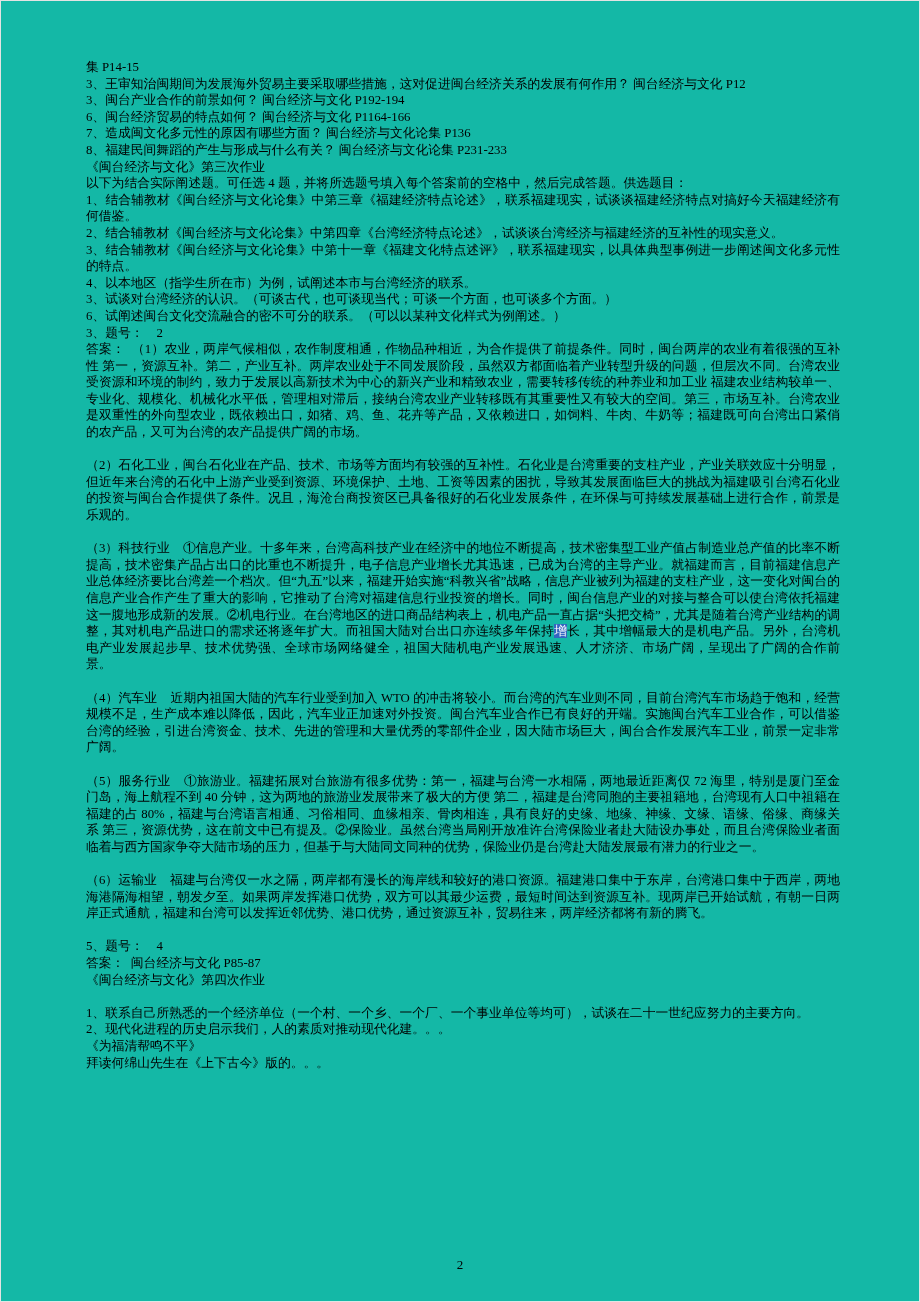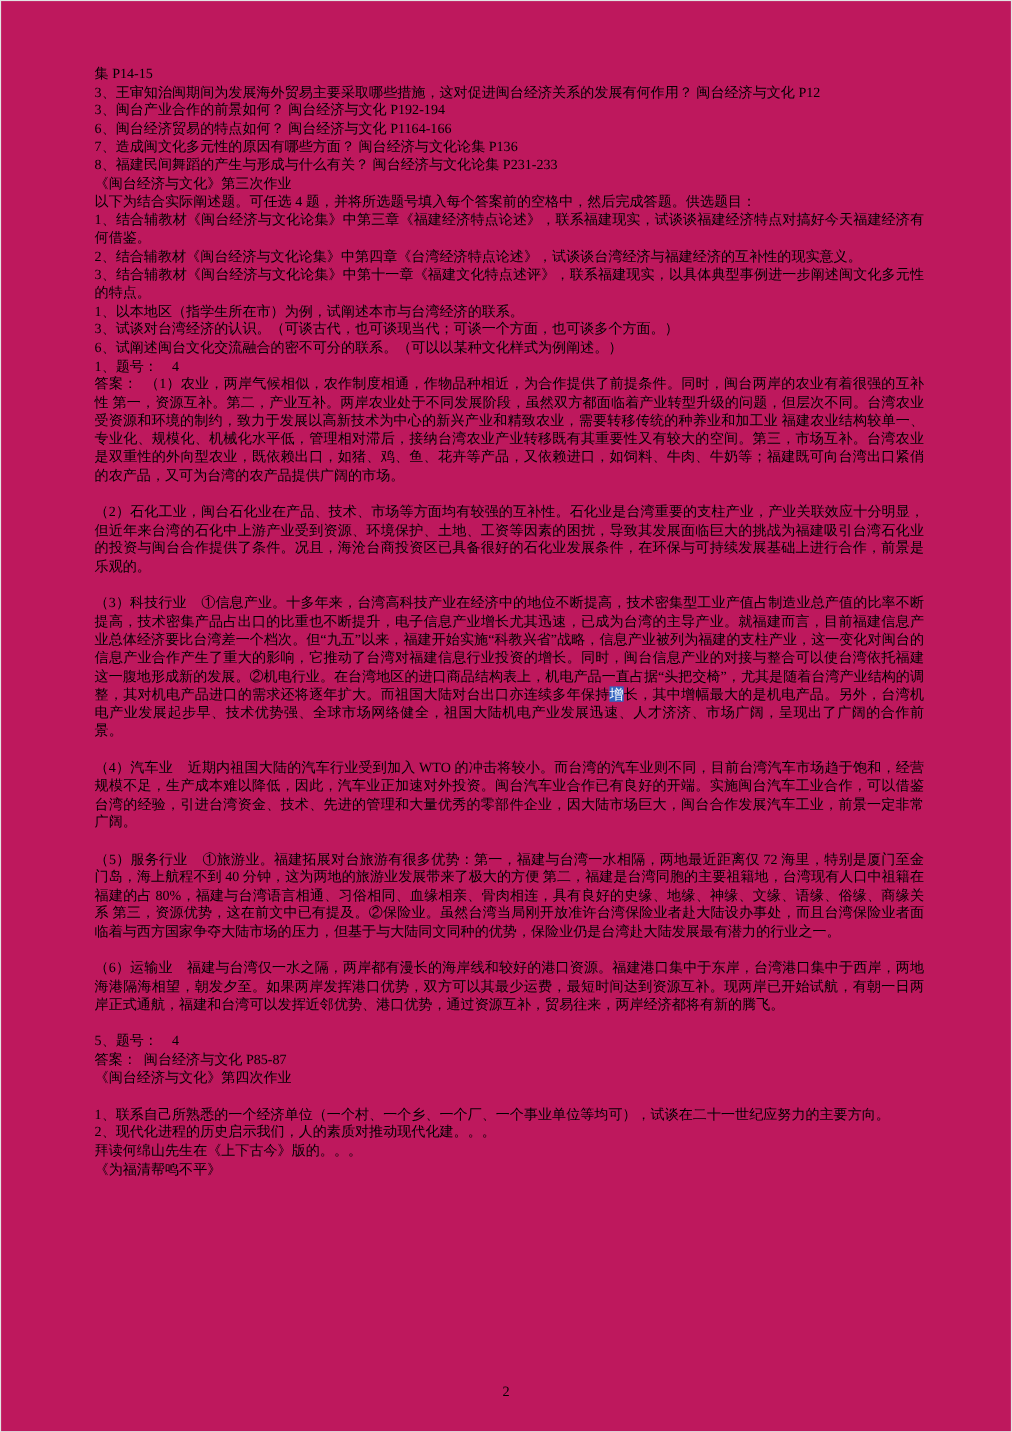--- a/index.html
+++ b/index.html
@@ -35,52 +35,52 @@
   }
   .footer{
     position:absolute;left:0;right:0;bottom:28px;
     text-align:center;
     font-size:13px;
   }
 </style>
 </head>
 <body style="color: rgb(0, 0, 0);">
 
-<div class="page" style="background: #be185d; padding-left: 16px;">
+<div class="page" style="background: #14b8a6; padding-left: 16px;">
   <div class="content" id="content">
       <div class="para"><span>集 P14-15</span></div>
       <div class="para"><span>3、王审知治闽期间为发展海外贸易主要采取哪些措施，这对促进闽台经济关系的发展有何作用？ 闽台经济与文化 P12</span></div>
       <div class="para"><span>3、闽台产业合作的前景如何？ 闽台经济与文化 P192-194</span></div>
       <div class="para"><span>6、闽台经济贸易的特点如何？ 闽台经济与文化 P1164-166</span></div>
       <div class="para"><span>7、造成闽文化多元性的原因有哪些方面？ 闽台经济与文化论集 P136</span></div>
       <div class="para"><span>8、福建民间舞蹈的产生与形成与什么有关？ 闽台经济与文化论集 P231-233</span></div>
       <div class="para"><span>《闽台经济与文化》第三次作业</span></div>
       <div class="para"><span>以下为结合实际阐述题。可任选 4 题，并将所选题号填入每个答案前的空格中，然后完成答题。供选题目：</span></div>
       <div class="para"><span>1、结合辅教材《闽台经济与文化论集》中第三章《福建经济特点论述》，联系福建现实，试谈谈福建经济特点对搞好今天福建经济有何借鉴。</span></div>
       <div class="para"><span>2、结合辅教材《闽台经济与文化论集》中第四章《台湾经济特点论述》，试谈谈台湾经济与福建经济的互补性的现实意义。</span></div>
       <div class="para"><span>3、结合辅教材《闽台经济与文化论集》中第十一章《福建文化特点述评》，联系福建现实，以具体典型事例进一步阐述闽文化多元性的特点。</span></div>
-      <div class="para"><span>1、以本地区（指学生所在市）为例，试阐述本市与台湾经济的联系。</span></div>
+      <div class="para"><span>4、以本地区（指学生所在市）为例，试阐述本市与台湾经济的联系。</span></div>
       <div class="para"><span>3、试谈对台湾经济的认识。（可谈古代，也可谈现当代；可谈一个方面，也可谈多个方面。）</span></div>
       <div class="para"><span>6、试阐述闽台文化交流融合的密不可分的联系。（可以以某种文化样式为例阐述。）</span></div>
-      <div class="para"><span>1、题号：    4</span></div>
+      <div class="para"><span>3、题号：    2</span></div>
       <div class="para"><span>答案：  （1）农业，两岸气候相似，农作制度相通，作物品种相近，为合作提供了前提条件。同时，闽台两岸的农业有着很强的互补性 第一，资源互补。第二，产业互补。两岸农业处于不同发展阶段，虽然双方都面临着产业转型升级的问题，但层次不同。台湾农业受资源和环境的制约，致力于发展以高新技术为中心的新兴产业和精致农业，需要转移传统的种养业和加工业 福建农业结构较单一、专业化、规模化、机械化水平低，管理相对滞后，接纳台湾农业产业转移既有其重要性又有较大的空间。第三，市场互补。台湾农业是双重性的外向型农业，既依赖出口，如猪、鸡、鱼、花卉等产品，又依赖进口，如饲料、牛肉、牛奶等；福建既可向台湾出口紧俏的农产品，又可为台湾的农产品提供广阔的市场。</span></div>
       <div class="para">&nbsp;</div>
       <div class="para"><span>（2）石化工业，闽台石化业在产品、技术、市场等方面均有较强的互补性。石化业是台湾重要的支柱产业，产业关联效应十分明显，但近年来台湾的石化中上游产业受到资源、环境保护、土地、工资等因素的困扰，导致其发展面临巨大的挑战为福建吸引台湾石化业的投资与闽台合作提供了条件。况且，海沧台商投资区已具备很好的石化业发展条件，在环保与可持续发展基础上进行合作，前景是乐观的。</span></div>
       <div class="para">&nbsp;</div>
       <div class="para"><span>（3）科技行业    ①信息产业。十多年来，台湾高科技产业在经济中的地位不断提高，技术密集型工业产值占制造业总产值的比率不断提高，技术密集产品占出口的比重也不断提升，电子信息产业增长尤其迅速，已成为台湾的主导产业。就福建而言，目前福建信息产业总体经济要比台湾差一个档次。但“九五”以来，福建开始实施“科教兴省”战略，信息产业被列为福建的支柱产业，这一变化对闽台的信息产业合作产生了重大的影响，它推动了台湾对福建信息行业投资的增长。同时，闽台信息产业的对接与整合可以使台湾依托福建这一腹地形成新的发展。②机电行业。在台湾地区的进口商品结构表上，机电产品一直占据“头把交椅”，尤其是随着台湾产业结构的调整，其对机电产品进口的需求还将逐年扩大。而祖国大陆对台出口亦连续多年保持</span><span class="hl">增</span><span>长，其中增幅最大的是机电产品。另外，台湾机电产业发展起步早、技术优势强、全球市场网络健全，祖国大陆机电产业发展迅速、人才济济、市场广阔，呈现出了广阔的合作前景。</span></div>
       <div class="para">&nbsp;</div>
       <div class="para"><span>（4）汽车业    近期内祖国大陆的汽车行业受到加入 WTO 的冲击将较小。而台湾的汽车业则不同，目前台湾汽车市场趋于饱和，经营规模不足，生产成本难以降低，因此，汽车业正加速对外投资。闽台汽车业合作已有良好的开端。实施闽台汽车工业合作，可以借鉴台湾的经验，引进台湾资金、技术、先进的管理和大量优秀的零部件企业，因大陆市场巨大，闽台合作发展汽车工业，前景一定非常广阔。</span></div>
       <div class="para">&nbsp;</div>
       <div class="para"><span>（5）服务行业    ①旅游业。福建拓展对台旅游有很多优势：第一，福建与台湾一水相隔，两地最近距离仅 72 海里，特别是厦门至金门岛，海上航程不到 40 分钟，这为两地的旅游业发展带来了极大的方便 第二，福建是台湾同胞的主要祖籍地，台湾现有人口中祖籍在福建的占 80%，福建与台湾语言相通、习俗相同、血缘相亲、骨肉相连，具有良好的史缘、地缘、神缘、文缘、语缘、俗缘、商缘关系 第三，资源优势，这在前文中已有提及。②保险业。虽然台湾当局刚开放准许台湾保险业者赴大陆设办事处，而且台湾保险业者面临着与西方国家争夺大陆市场的压力，但基于与大陆同文同种的优势，保险业仍是台湾赴大陆发展最有潜力的行业之一。</span></div>
       <div class="para">&nbsp;</div>
       <div class="para"><span>（6）运输业    福建与台湾仅一水之隔，两岸都有漫长的海岸线和较好的港口资源。福建港口集中于东岸，台湾港口集中于西岸，两地海港隔海相望，朝发夕至。如果两岸发挥港口优势，双方可以其最少运费，最短时间达到资源互补。现两岸已开始试航，有朝一日两岸正式通航，福建和台湾可以发挥近邻优势、港口优势，通过资源互补，贸易往来，两岸经济都将有新的腾飞。</span></div>
       <div class="para">&nbsp;</div>
       <div class="para"><span>5、题号：    4</span></div>
       <div class="para"><span>答案：  闽台经济与文化 P85-87</span></div>
       <div class="para"><span>《闽台经济与文化》第四次作业</span></div>
       <div class="para">&nbsp;</div>
       <div class="para"><span>1、联系自己所熟悉的一个经济单位（一个村、一个乡、一个厂、一个事业单位等均可），试谈在二十一世纪应努力的主要方向。</span></div>
       <div class="para"><span>2、现代化进程的历史启示我们，人的素质对推动现代化建。。。</span></div>
+      <div class="para"><span>《为福清帮鸣不平》</span></div>
       <div class="para"><span>拜读何绵山先生在《上下古今》版的。。。</span></div>
-      <div class="para"><span>《为福清帮鸣不平》</span></div>
     </div>
   <div class="footer">2</div>
 </div>
 
 </body></html>

